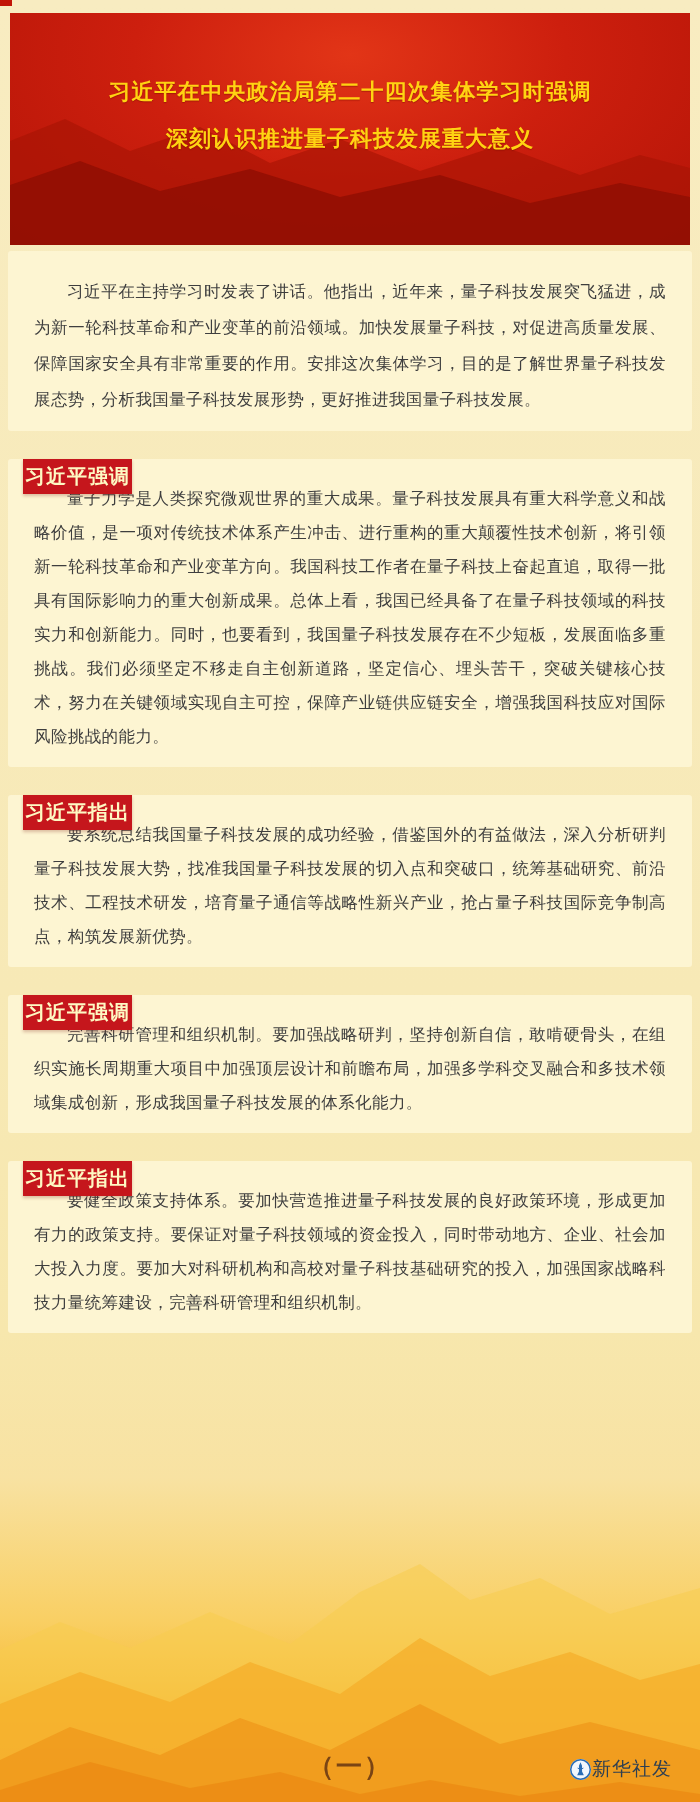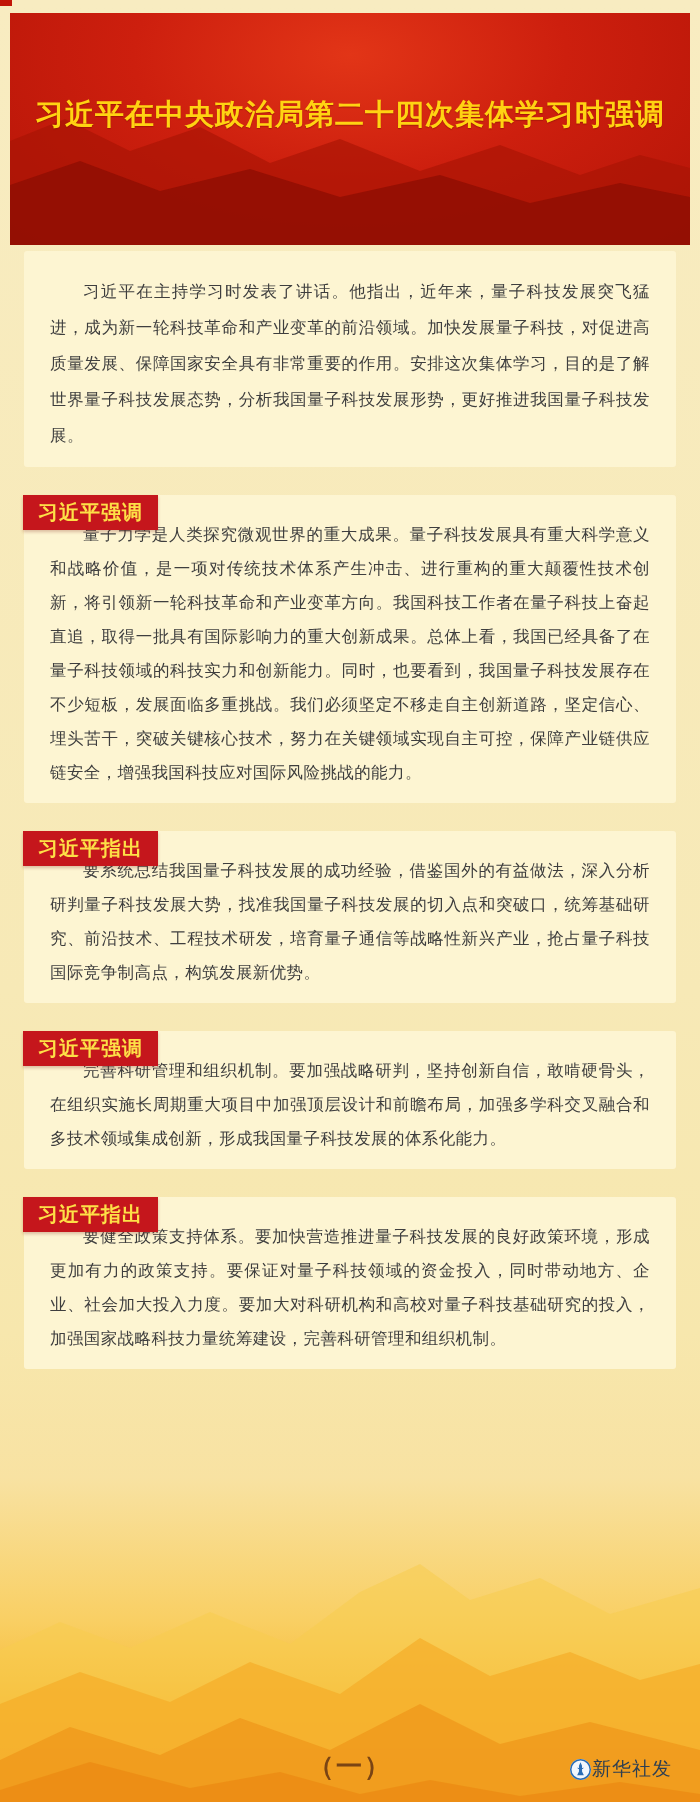--- a/index.html
+++ b/index.html
@@ -35,48 +35,48 @@
     background:radial-gradient(ellipse at 50% 18%, #e23517 0%, #cd1f0e 45%, #b41407 100%);
     overflow:hidden;
   }
   .banner-ridges{position:absolute;left:0;bottom:0;width:100%;height:232px;}
   .banner-titles{
     position:relative;z-index:2;height:100%;
     display:flex;flex-direction:column;justify-content:center;align-items:center;
     gap:17px;padding-bottom:28px;box-sizing:border-box;
   }
   .banner-title{
-    color:#ffd312;font-size:29px;font-weight:700;letter-spacing:1px;
+    color:#ffd312;font-size:22px;font-weight:700;letter-spacing:1px;
     text-shadow:0 1px 1px rgba(120,10,0,.45);
     white-space:nowrap;
   }
   
   .para{
     color:#3e3e3e;font-size:16.5px;text-align:justify;
     text-indent:2em;letter-spacing:.4px;
   }
   .intro-para{
     margin:42px 32px 0 32px;
     line-height:36px;
   }
   .panel{
     background:#fdf5d2;border-radius:3px;
-    margin:0 24px;padding:22px 26px 14px 26px;
+    margin:0 8px;padding:22px 26px 14px 26px;
     position:relative;z-index:2;
   }
   .panel-first{margin-top:6px;}
   .panel-first .para{line-height:36px;}
   .section{position:relative;margin-top:24px;}
   .section .panel{margin-top:28px;}
   .section .para{line-height:34px;}
   .badge{
     position:absolute;top:0;left:23px;z-index:3;
-    background:#c5161c;color:#fde047;
+    background:#c5161c;color:#fef9c3;
     font-size:20px;font-weight:700;letter-spacing:1px;
-    padding:6px 15px;line-height:23px;
+    padding:6px 2px;line-height:23px;
     box-shadow:0 2px 3px rgba(120,20,10,.25);
   }
   
   .footer-mountains{
     position:absolute;left:0;bottom:0;width:700px;height:280px;z-index:1;
   }
   .footer-bar{
     position:absolute;left:0;right:0;bottom:18px;height:30px;z-index:4;
   }
   .page-marker{
@@ -98,20 +98,21 @@
 
   <div class="corner-artifact"></div>
 
   <div class="banner">
     <svg class="banner-ridges" viewBox="0 0 680 232" preserveAspectRatio="none" aria-hidden="true">
       <path d="M0,128 L55,106 L120,138 L190,114 L260,150 L330,126 L410,158 L490,132 L570,162 L630,142 L680,155 L680,232 L0,232 Z" fill="#a81405" opacity="0.65"></path>
       <path d="M0,172 L70,148 L150,178 L240,156 L330,184 L430,162 L520,190 L610,170 L680,184 L680,232 L0,232 Z" fill="#8f0e02" opacity="0.8"></path>
     </svg>
     <div class="banner-titles">
       <div class="banner-title">习近平在中央政治局第二十四次集体学习时强调</div>
+      <div class="banner-title">深刻认识推进量子科技发展重大意义</div>
     </div>
   </div>
 
   <div style="height:245px"></div>
 
 
   <div class="panel panel-first">
     <p class="para" style="margin:0">习近平在主持学习时发表了讲话。他指出，近年来，量子科技发展突飞猛进，成为新一轮科技革命和产业变革的前沿领域。加快发展量子科技，对促进高质量发展、保障国家安全具有非常重要的作用。安排这次集体学习，目的是了解世界量子科技发展态势，分析我国量子科技发展形势，更好推进我国量子科技发展。</p>
   </div>
 

